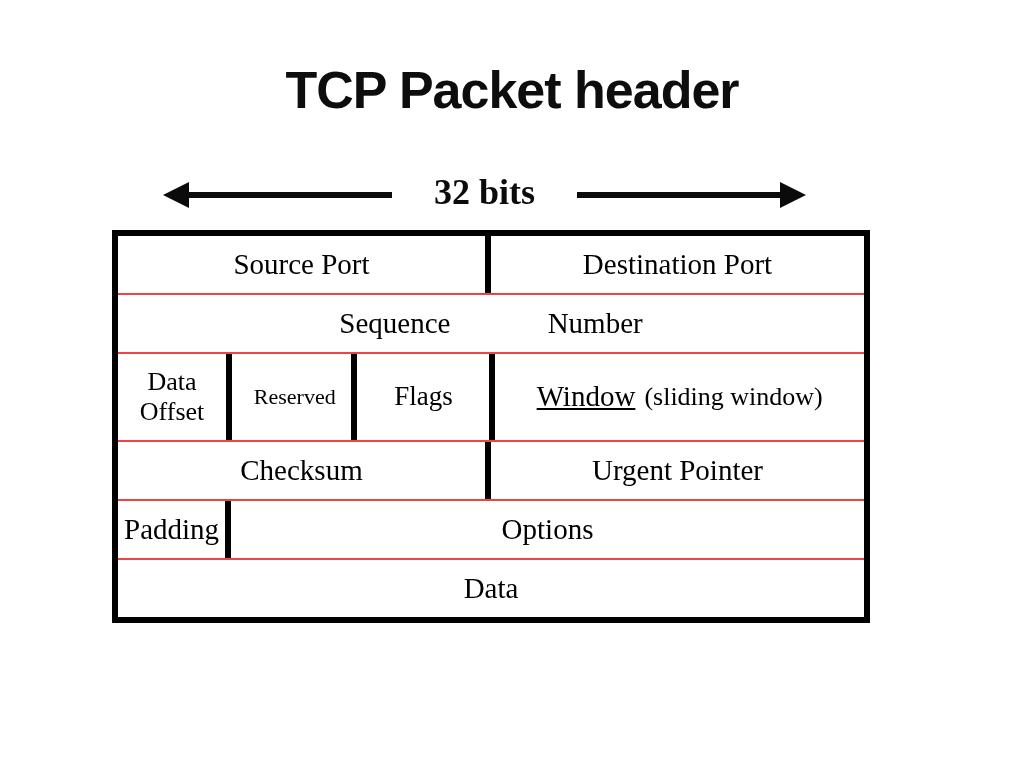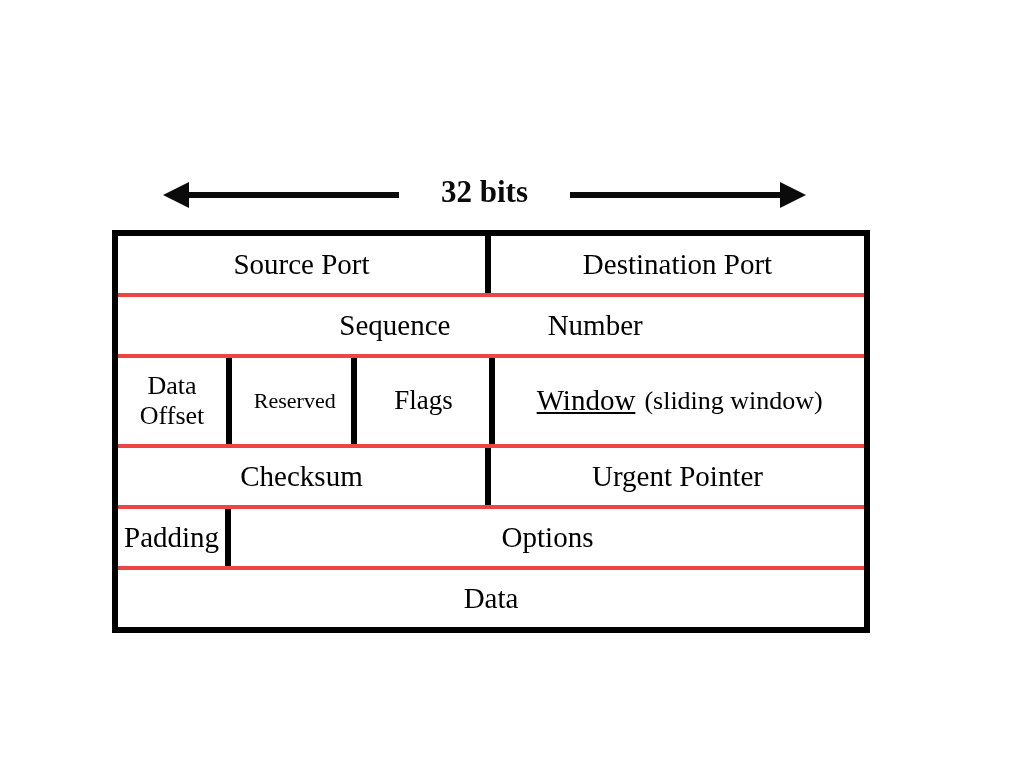--- a/index.html
+++ b/index.html
@@ -51,41 +51,41 @@
     width: 0;
     height: 0;
     border-top: 13px solid transparent;
     border-bottom: 13px solid transparent;
     flex: 0 0 auto;
   }
   .ah.left  { border-right: 26px solid #0b0b0b; margin-right: -2px; }
   .ah.right { border-left: 26px solid #0b0b0b; margin-left: -2px; }
   .bits-label {
     font-weight: 700;
-    font-size: 31px;
+    font-size: 36px;
     margin: 0 42px;
     white-space: nowrap;
     transform: translateY(-3px);
     color: #0b0b0b;
   }
 
   
   .packet-table {
     position: absolute;
     left: 112px;
     top: 230px;
     width: 758px;
     box-sizing: border-box;
     border: 6px solid #000000;
     background: #ffffff;
   }
   .trow {
     display: flex;
     height: 57px;
-    border-bottom: 4px solid #ef4444;
+    border-bottom: 2px solid #ef4444;
   }
   .trow.tall { height: 86px; }
   .trow:last-child { border-bottom: none; }
 
   .cell {
     box-sizing: border-box;
     border-right: 6px solid #000000;
     display: flex;
     align-items: center;
     justify-content: center;
@@ -112,20 +112,21 @@
     margin-left: 9px;
     white-space: nowrap;
   }
   .window-main { white-space: nowrap; text-decoration: underline; }
 </style>
 </head>
 <body>
 
 <div class="stage">
 
+  <div class="page-title">TCP Packet header</div>
 
   <div class="bits-arrow">
     <span class="ah left"></span>
     <span class="arrow-line"></span>
     <span class="bits-label">32 bits</span>
     <span class="arrow-line"></span>
     <span class="ah right"></span>
   </div>
 
   <div class="packet-table">

